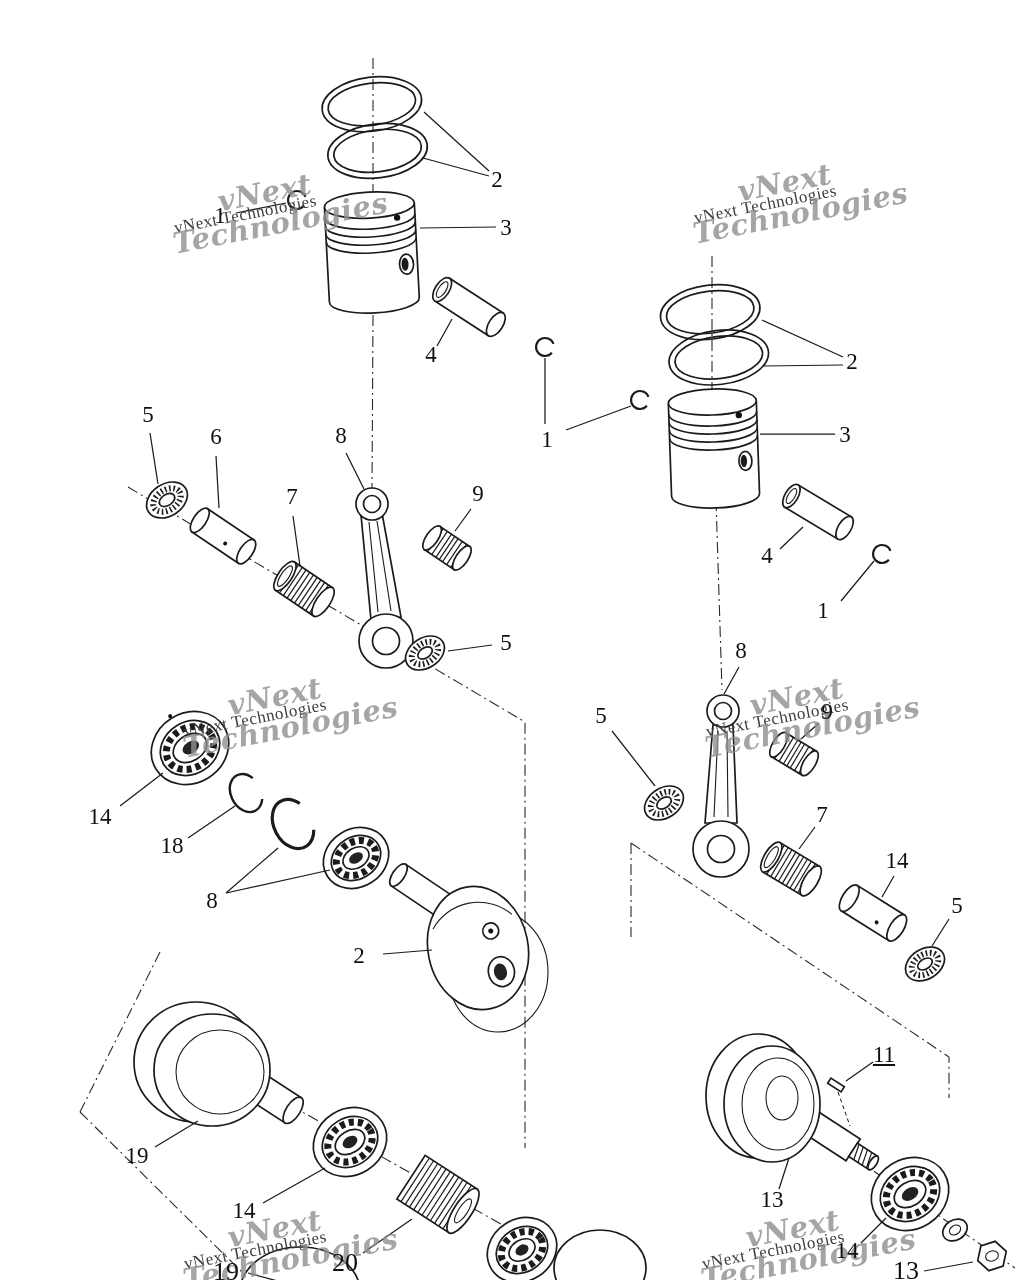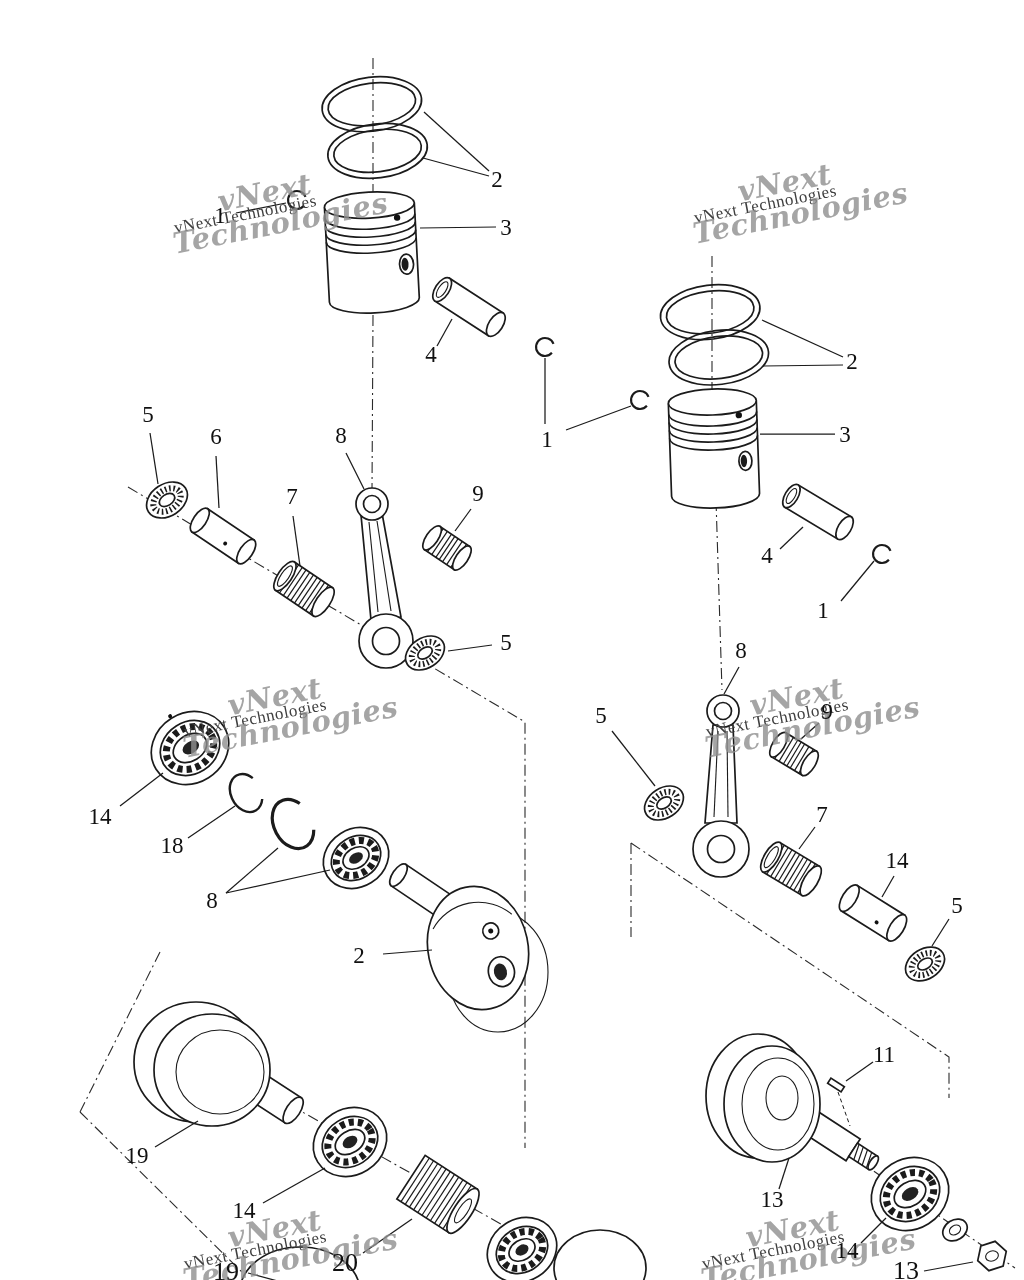--- a/index.html
+++ b/index.html
@@ -469,19 +469,19 @@
       <div class="part-label" style="left: 852px; top: 362px;">2</div>
       <div class="part-label" style="left: 845px; top: 435px;">3</div>
       <div class="part-label" style="left: 767px; top: 556px;">4</div>
       <div class="part-label" style="left: 823px; top: 611px;">1</div>
       <div class="part-label" style="left: 741px; top: 651px;">8</div>
       <div class="part-label" style="left: 601px; top: 716px;">5</div>
       <div class="part-label" style="left: 827px; top: 712px;">9</div>
       <div class="part-label" style="left: 822px; top: 815px;">7</div>
       <div class="part-label" style="left: 897px; top: 861px;">14</div>
       <div class="part-label" style="left: 957px; top: 906px;">5</div>
-      <div class="part-label" style="left: 884px; top: 1055px;">11</div>
+      <div class="part-label" style="left: 884px; top: 1055px; text-decoration: underline;">11</div>
       <div class="part-label" style="left: 772px; top: 1200px;">13</div>
       <div class="part-label" style="left: 847px; top: 1251px;">14</div>
       <div class="part-label" style="left: 906px; top: 1271px; font-size: 26px;">13</div>
     </div>
 
 </div>
 
 </body></html>

